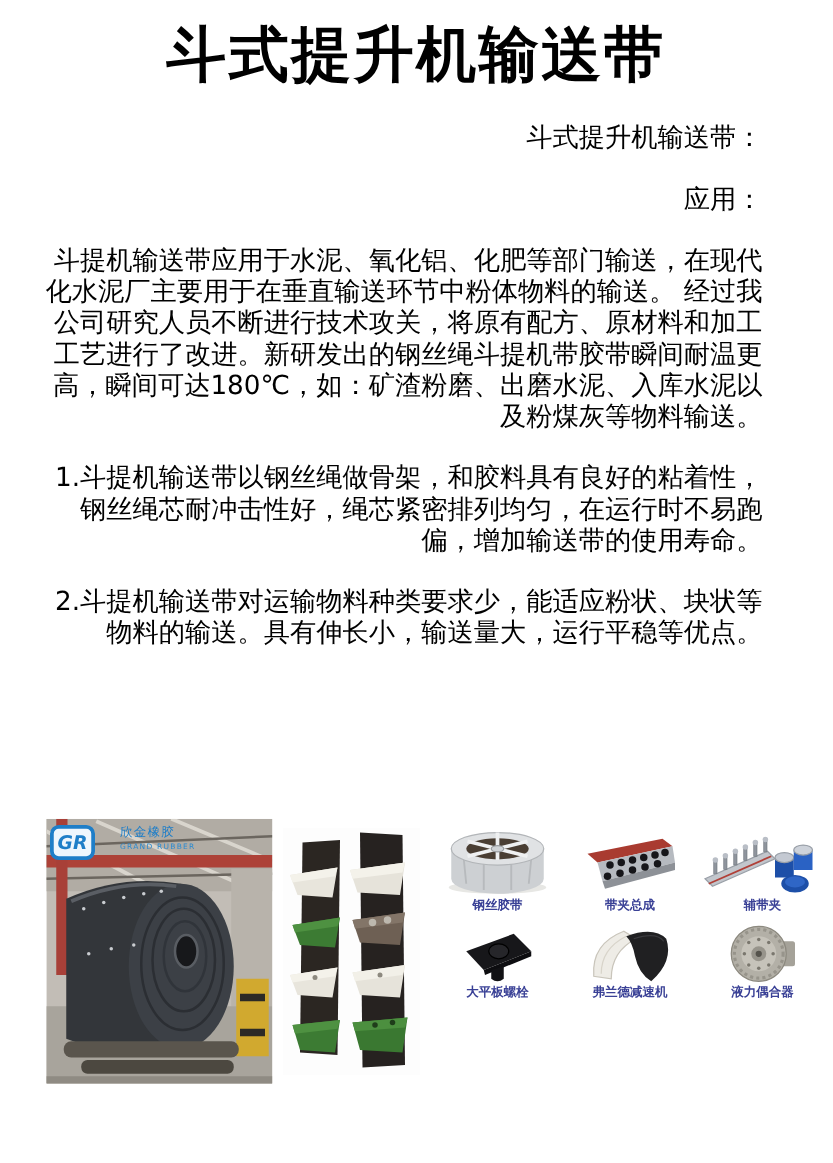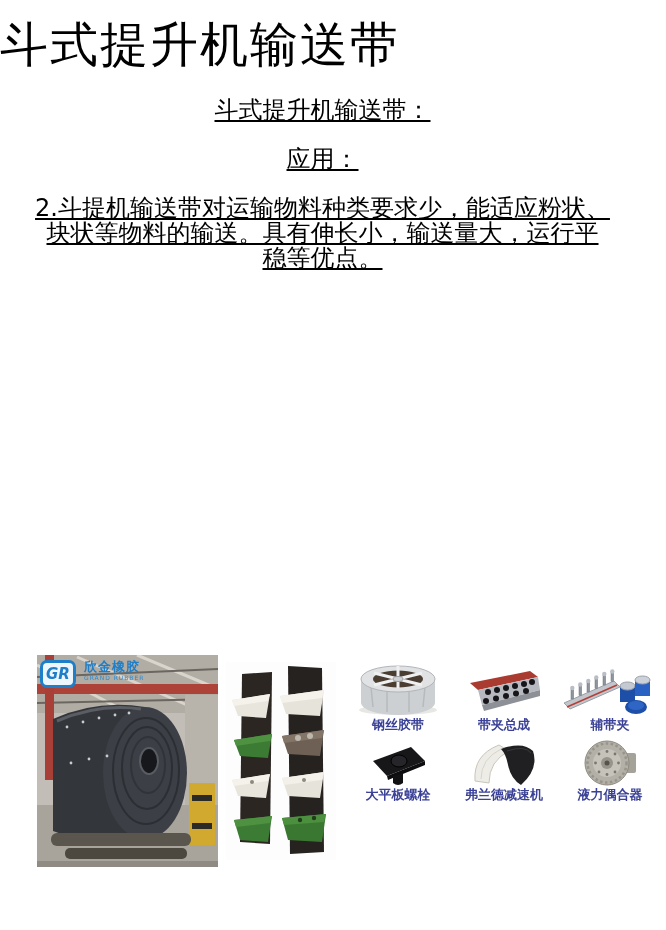--- a/index.html
+++ b/index.html
@@ -2,59 +2,61 @@
 <html><head>
 <meta charset="utf-8">
 <style>
   html,body{margin:0;padding:0;}
   body{
     width:666px;height:930px;position:relative;background:#ffffff;
     font-family:"DejaVu Sans","Liberation Sans",sans-serif;
     color:#000;overflow:hidden;
   }
   .doc-title{
-    margin:16px 0 0 0;text-align:left;
-    font-size:48px;font-weight:400;letter-spacing:2px;line-height:1.2;
+    margin:16px 0 0 0;text-align:center;
+    font-size:48px;font-weight:700;letter-spacing:2px;line-height:1.2;
   }
   .text-col{margin:0 56px 0 35px;width:575px;}
   .text-col p{
-    margin:24px 0 0 0;font-size:24px;line-height:25px;
-    text-align:center;word-break:break-all;text-decoration:underline;
+    margin:24px 0 0 0;font-size:21px;line-height:25px;
+    text-align:right;word-break:break-all;
   }
   
   .gallery{position:absolute;left:0;top:655px;width:666px;height:220px;}
   .photo-factory{position:absolute;left:37px;top:0;width:181px;height:212px;overflow:hidden;}
   .photo-buckets{position:absolute;left:226px;top:7px;width:110px;height:198px;}
-  .brand{position:absolute;left:3px;top:5px;display:flex;align-items:flex-start;gap:8px;}
+  .brand{position:absolute;left:3px;top:5px;display:flex;align-items:flex-start;gap:20px;}
   .brand-mark{
     width:30px;height:22px;border:3px solid #1e7ec8;border-radius:7px;background:#eef6fd;
     color:#1e7ec8;font-weight:700;font-style:italic;font-size:15px;
     display:flex;align-items:center;justify-content:center;
   }
-  .brand-cn{color:#1e7ec8;font-weight:700;font-size:13px;line-height:14px;letter-spacing:1px;}
+  .brand-cn{color:#1e7ec8;font-weight:400;font-size:10px;line-height:14px;letter-spacing:1px;}
   .brand-en{color:#2b8ad0;font-size:6px;line-height:7px;letter-spacing:1px;}
   .product-grid{
     position:absolute;left:345px;top:0;width:318px;
     display:grid;grid-template-columns:106px 106px 106px;grid-template-rows:75px 70px 70px;
   }
   .product-cell{display:flex;flex-direction:column;align-items:center;justify-content:flex-end;}
   .product-img{flex:0 0 auto;display:flex;align-items:flex-end;justify-content:center;}
   .caption{
-    margin-top:3px;font-size:13px;font-weight:700;color:#3a4196;line-height:10px;
+    margin-top:3px;font-size:10px;font-weight:700;color:#3a4196;line-height:10px;
     white-space:nowrap;
   }
 </style>
 </head>
 <body>
 
 <h1 class="doc-title">斗式提升机输送带</h1>
 
 <div class="text-col">
   <p>斗式提升机输送带：</p>
   <p>应用：</p>
+  <p>斗提机输送带应用于水泥、氧化铝、化肥等部门输送，在现代化水泥厂主要用于在垂直输送环节中粉体物料的输送。 经过我公司研究人员不断进行技术攻关，将原有配方、原材料和加工工艺进行了改进。新研发出的钢丝绳斗提机带胶带瞬间耐温更高，瞬间可达180℃，如：矿渣粉磨、出磨水泥、入库水泥以及粉煤灰等物料输送。</p>
+  <p>1.斗提机输送带以钢丝绳做骨架，和胶料具有良好的粘着性，钢丝绳芯耐冲击性好，绳芯紧密排列均匀，在运行时不易跑偏，增加输送带的使用寿命。</p>
   <p>2.斗提机输送带对运输物料种类要求少，能适应粉状、块状等物料的输送。具有伸长小，输送量大，运行平稳等优点。</p>
 </div>
 
 <div class="gallery">
 
   <div class="photo-factory">
     <svg width="181" height="212" viewBox="0 0 181 212">
       <rect width="181" height="212" fill="#c2bdb6"></rect>
       <rect y="0" width="181" height="58" fill="#b1aca4"></rect>
       <path d="M0,10 L80,52 M40,2 L150,50 M100,0 L181,34" stroke="#d9d5cd" stroke-width="3" fill="none"></path>

